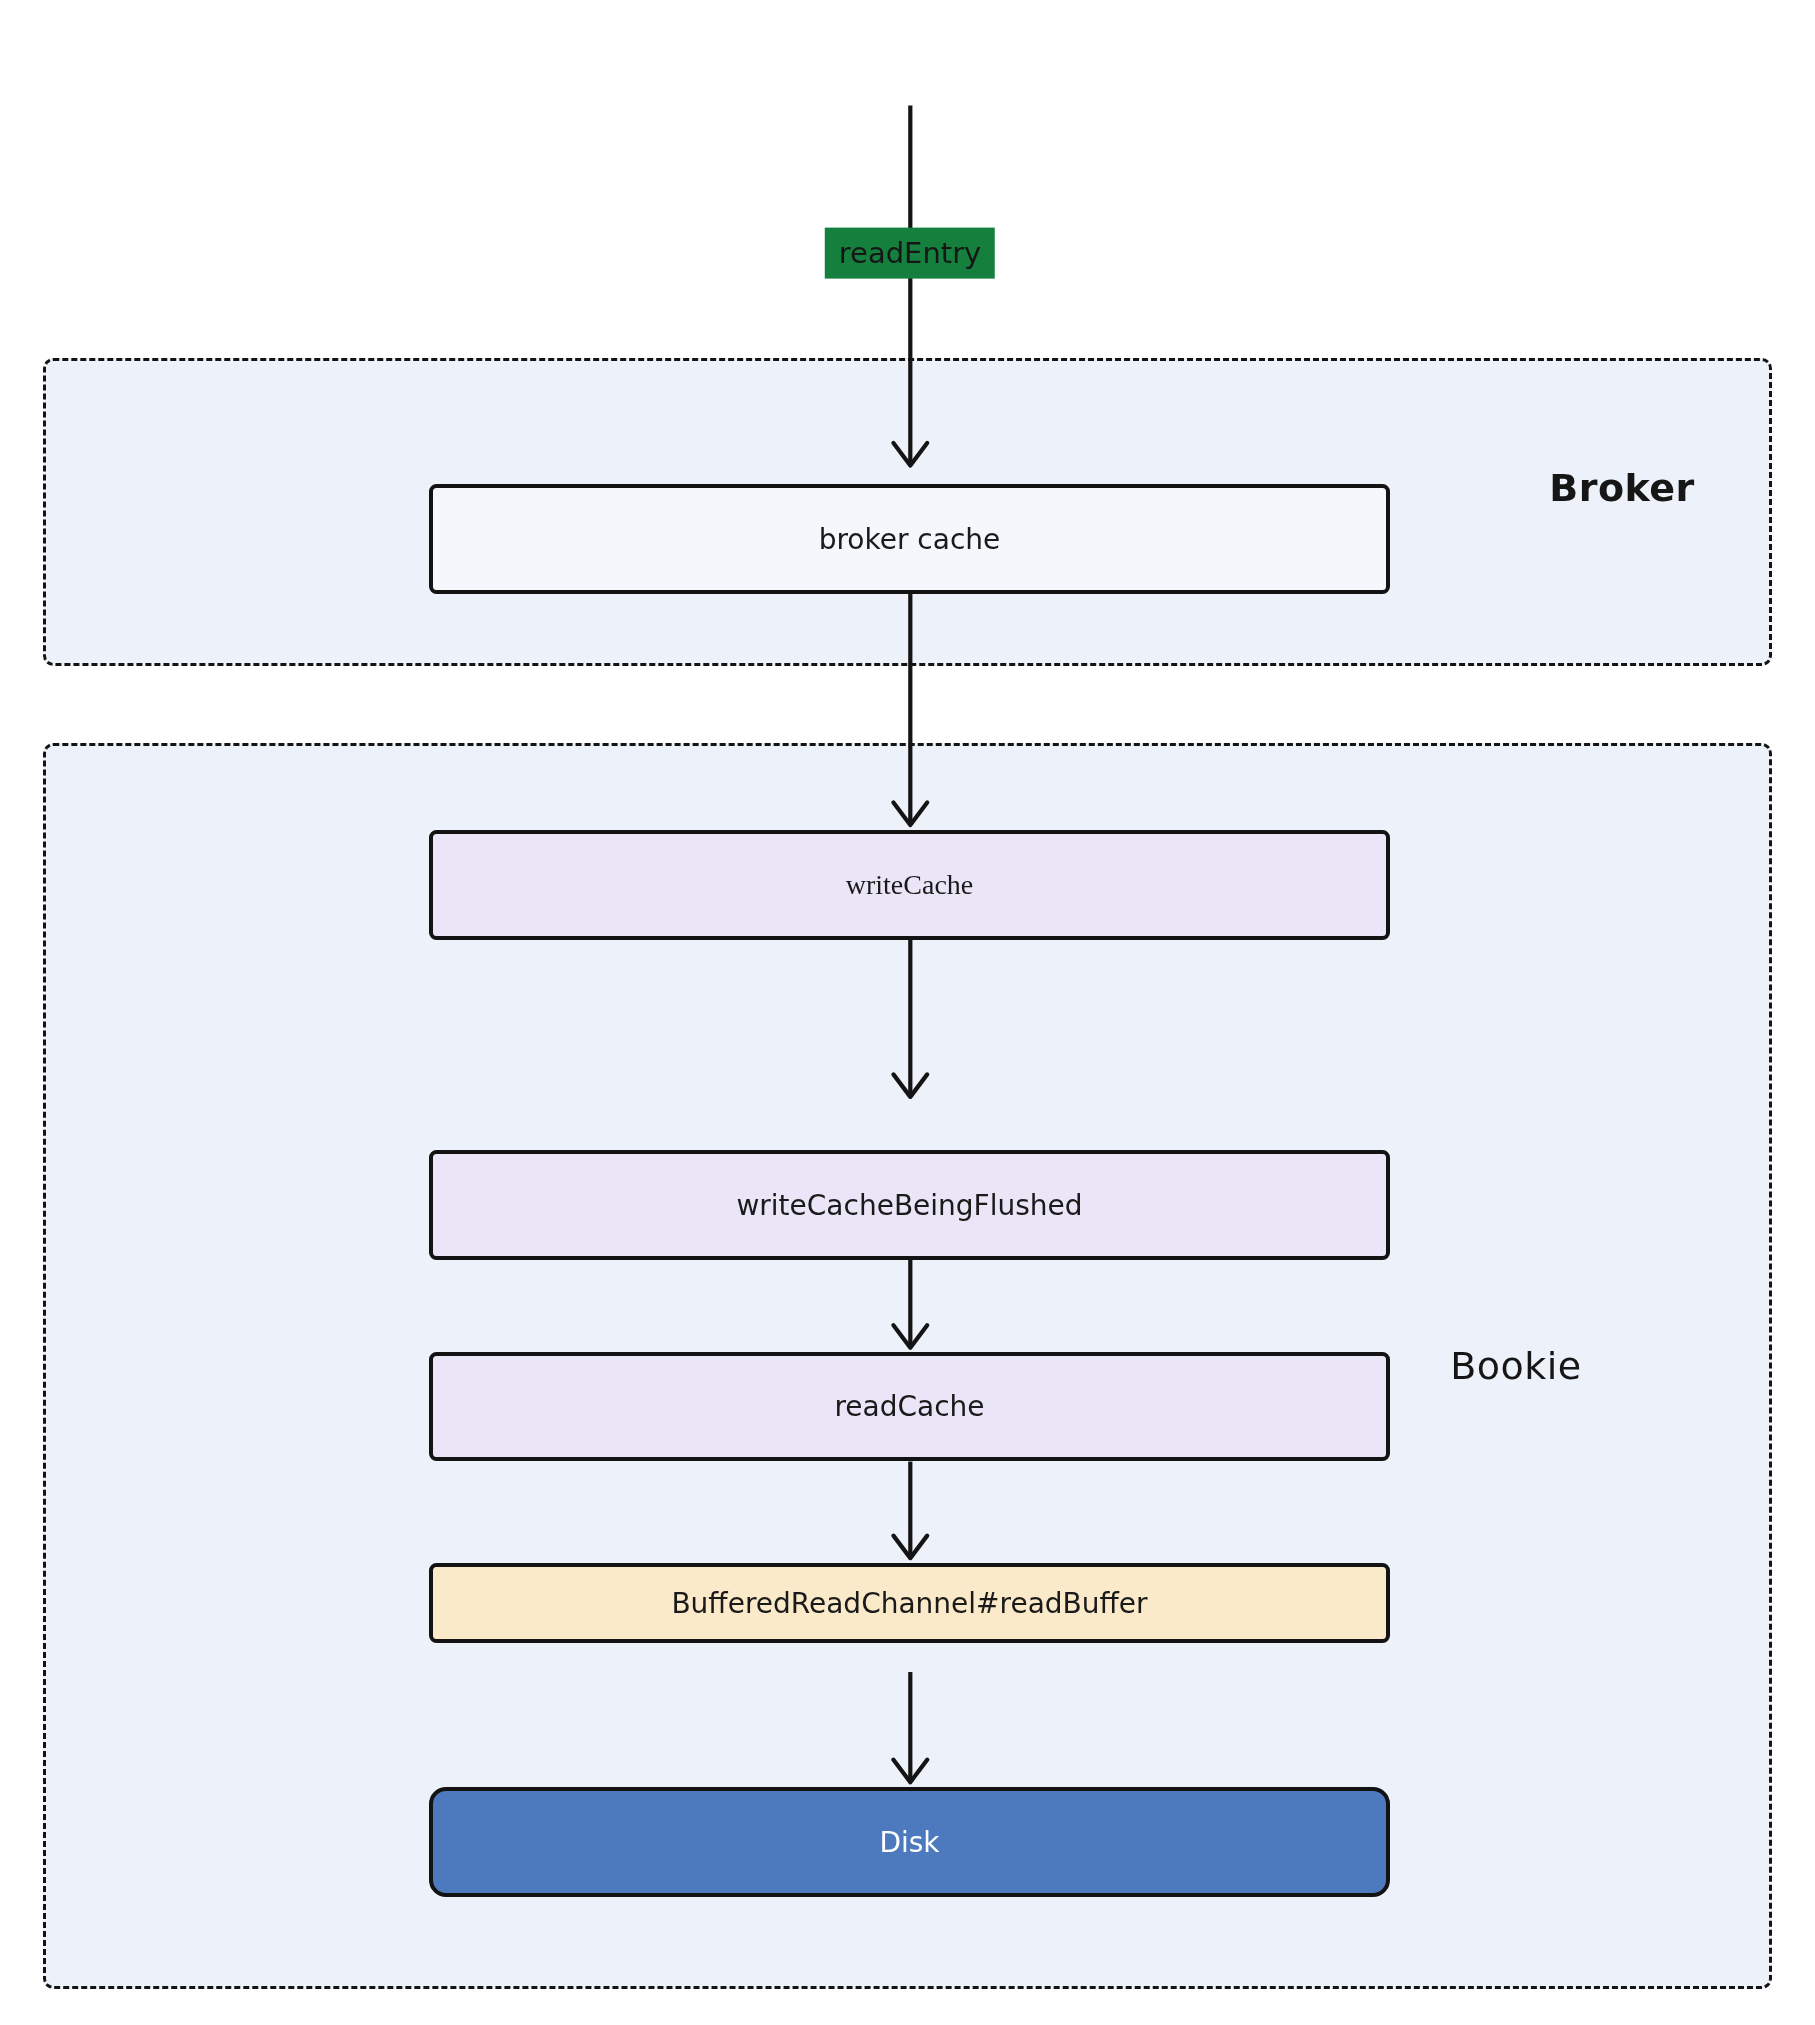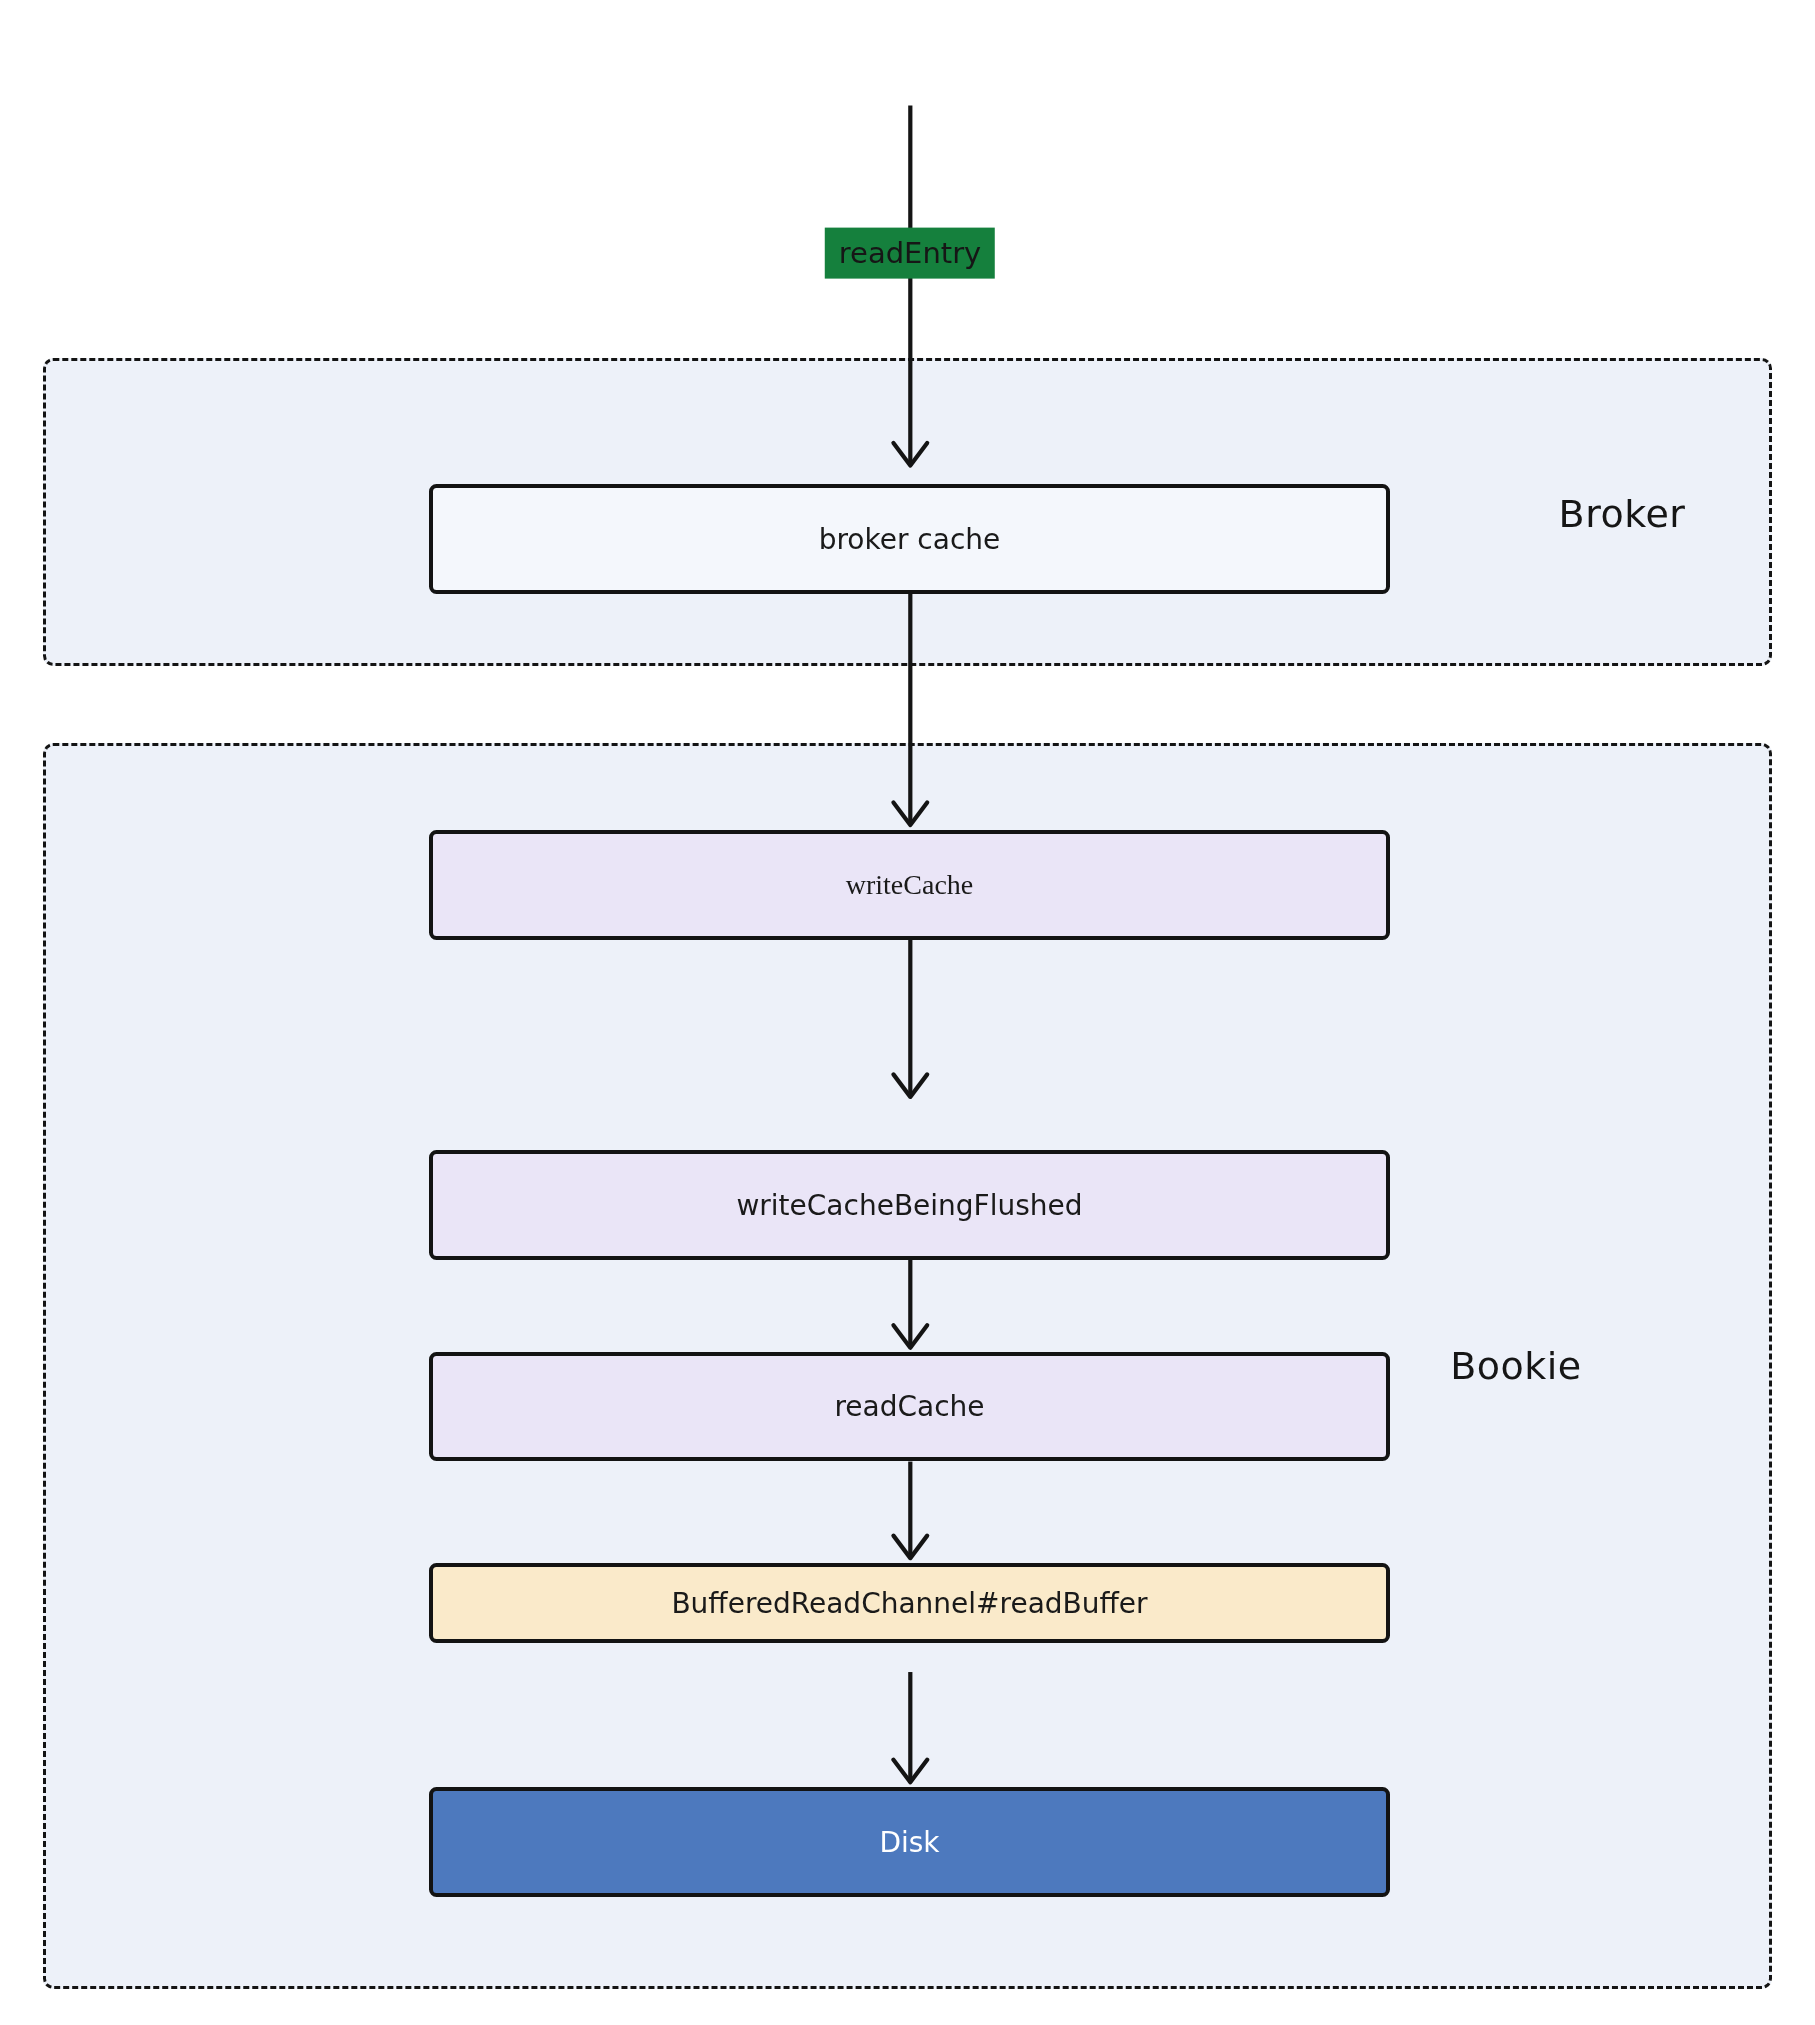--- a/index.html
+++ b/index.html
@@ -23,39 +23,39 @@
   .group-bookie{left:43px;top:743px;width:1723px;height:1240px;}
   .group-label{
     position:absolute;
     transform:translate(-50%,-50%);
     font-size:38px;
     letter-spacing:0.5px;
     color:#161616;
     z-index:3;
     white-space:nowrap;
   }
-  .label-broker{left:1622px;top:514px;}
+  .label-broker{left:1622px;top:488px;font-weight:bold;}
   .label-bookie{left:1516px;top:1366px;}
   .node{
     position:absolute;
     left:429px;width:961px;height:110px;
     border:4.2px solid #131313;
     border-radius:7.5px;
     display:flex;align-items:center;justify-content:center;
     font-size:28px;
     z-index:3;
     box-sizing:border-box;
     white-space:nowrap;
   }
   .node-broker-cache{top:484px;text-align:right;}
   .node-write-cache{top:830px;font-family:Liberation Serif, serif;}
   .node-write-cache-being-flushed{top:1102px;}
   .node-read-cache{top:1352px;height:109px;}
   .node-buffered-read-channel{top:1563px;height:80px;}
-  .node-disk{top:1787px;}
+  .node-disk{top:1787px;border-radius:17px;}
   .flow-label{
     position:absolute;
     left:910px;top:253px;
     transform:translate(-50%,-50%);
     background:#15803d;
     padding:8.4px 14px;
     font-size:29px;
     z-index:4;
     white-space:nowrap;
   }

